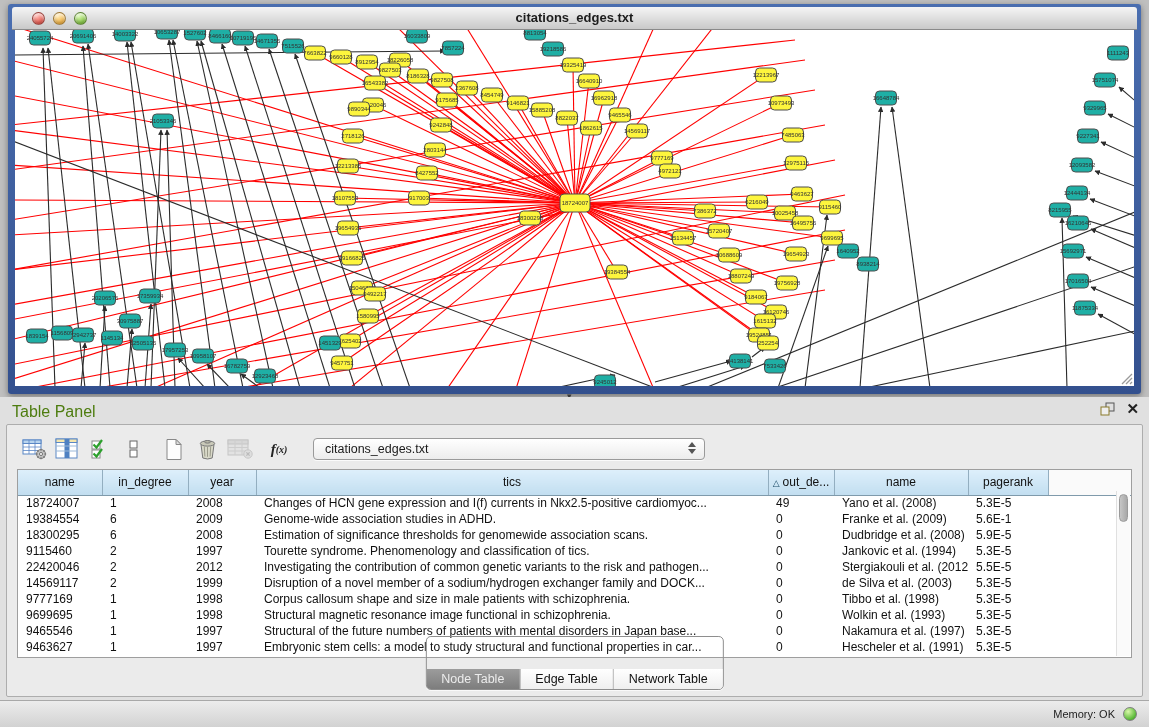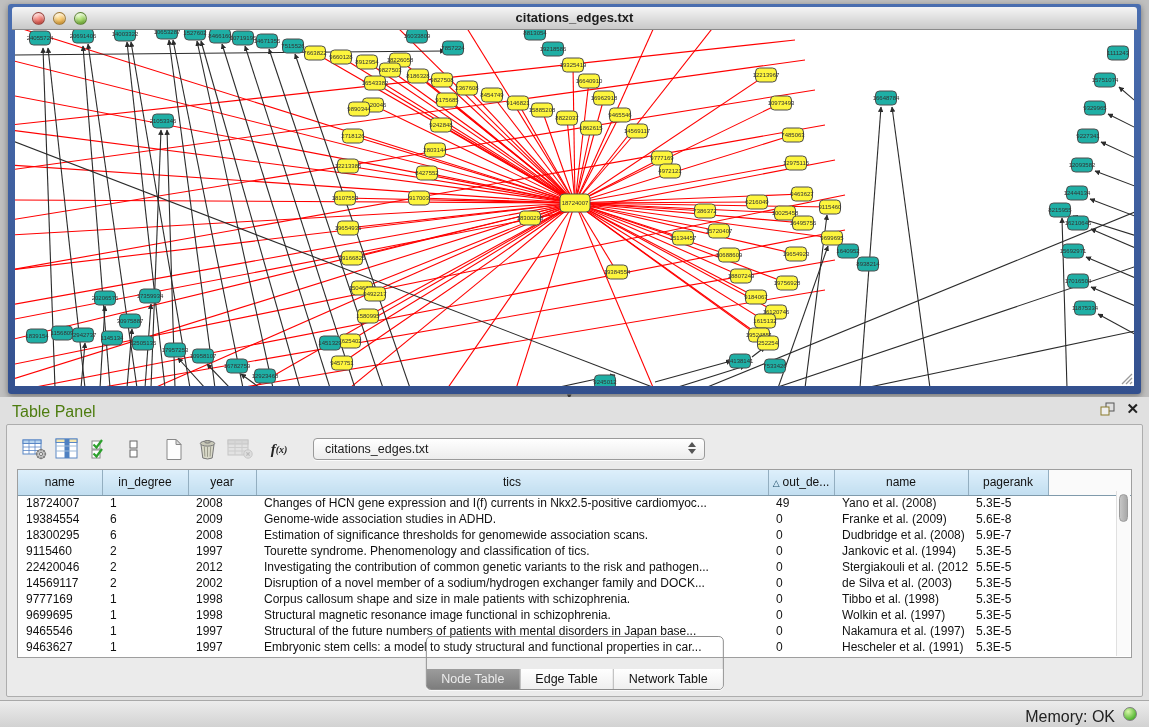--- a/index.html
+++ b/index.html
@@ -70,21 +70,21 @@
          display:inline-flex; border:1px solid #8e8e8e; border-radius:5px; overflow:hidden;
          box-shadow:0 1px 0 rgba(255,255,255,.7); }
   .seg button { font-family:"Liberation Sans", sans-serif; font-size:12.5px; padding:3px 15px;
                 border:none; border-right:1px solid #b0b0b0; background:linear-gradient(#ffffff,#efefef);
                 color:#111; cursor:default;margin-top:32px; }
   .seg button:last-child { border-right:none; }
   .seg button.active { background:linear-gradient(#9c9c9c,#7d7d7d); color:#ececec; }
 
   .statusbar { position:absolute; left:0; bottom:0; width:1149px; height:27px;
                background:linear-gradient(#ececec,#d2d2d2); border-top:1px solid #a8a8a8; }
-  .mem { position:absolute; right:34px; top:7px; font-size:16px; color:#222; }
+  .mem { position:absolute; right:34px; top:7px; font-size:11px; color:#222; }
   .orb { position:absolute; right:12px; top:6px; width:14px; height:14px; border-radius:50%;
          border:1px solid #7f7f7f;
          background:radial-gradient(circle at 35% 30%, #d9f8a9, #4fb42e 75%); }
 </style>
 </head>
 <body>
 
 <div class="desktop">
   <div class="net-window">
     <div class="titlebar">
@@ -791,31 +791,31 @@
               <td>5.3E-5</td>
               <td></td>
             </tr>
             <tr>
               <td>19384554</td>
               <td>6</td>
               <td>2009</td>
               <td>Genome-wide association studies in ADHD.</td>
               <td>0</td>
               <td>Franke et al. (2009)</td>
-              <td>5.6E-8</td>
+              <td>5.6E-1</td>
               <td></td>
             </tr>
             <tr>
               <td>18300295</td>
               <td>6</td>
               <td>2008</td>
               <td>Estimation of significance thresholds for genomewide association scans.</td>
               <td>0</td>
               <td>Dudbridge et al. (2008)</td>
-              <td>5.9E-7</td>
+              <td>5.9E-5</td>
               <td></td>
             </tr>
             <tr>
               <td>9115460</td>
               <td>2</td>
               <td>1997</td>
               <td>Tourette syndrome. Phenomenology and classification of tics.</td>
               <td>0</td>
               <td>Jankovic et al. (1994)</td>
               <td>5.3E-5</td>
@@ -827,21 +827,21 @@
               <td>2012</td>
               <td>Investigating the contribution of common genetic variants to the risk and pathogen...</td>
               <td>0</td>
               <td>Stergiakouli et al. (2012)</td>
               <td>5.5E-5</td>
               <td></td>
             </tr>
             <tr>
               <td>14569117</td>
               <td>2</td>
-              <td>2002</td>
+              <td>1999</td>
               <td>Disruption of a novel member of a sodium/hydrogen exchanger family and DOCK...</td>
               <td>0</td>
               <td>de Silva et al. (2003)</td>
               <td>5.3E-5</td>
               <td></td>
             </tr>
             <tr>
               <td>9777169</td>
               <td>1</td>
               <td>1998</td>
@@ -850,21 +850,21 @@
               <td>Tibbo et al. (1998)</td>
               <td>5.3E-5</td>
               <td></td>
             </tr>
             <tr>
               <td>9699695</td>
               <td>1</td>
               <td>1998</td>
               <td>Structural magnetic resonance image functional in schizophrenia.</td>
               <td>0</td>
-              <td>Wolkin et al. (1997)</td>
+              <td>Wolkin et al. (1993)</td>
               <td>5.3E-5</td>
               <td></td>
             </tr>
             <tr>
               <td>9465546</td>
               <td>1</td>
               <td>1997</td>
               <td>Structural of the future numbers of patients with mental disorders in Japan base...</td>
               <td>0</td>
               <td>Nakamura et al. (1997)</td>

